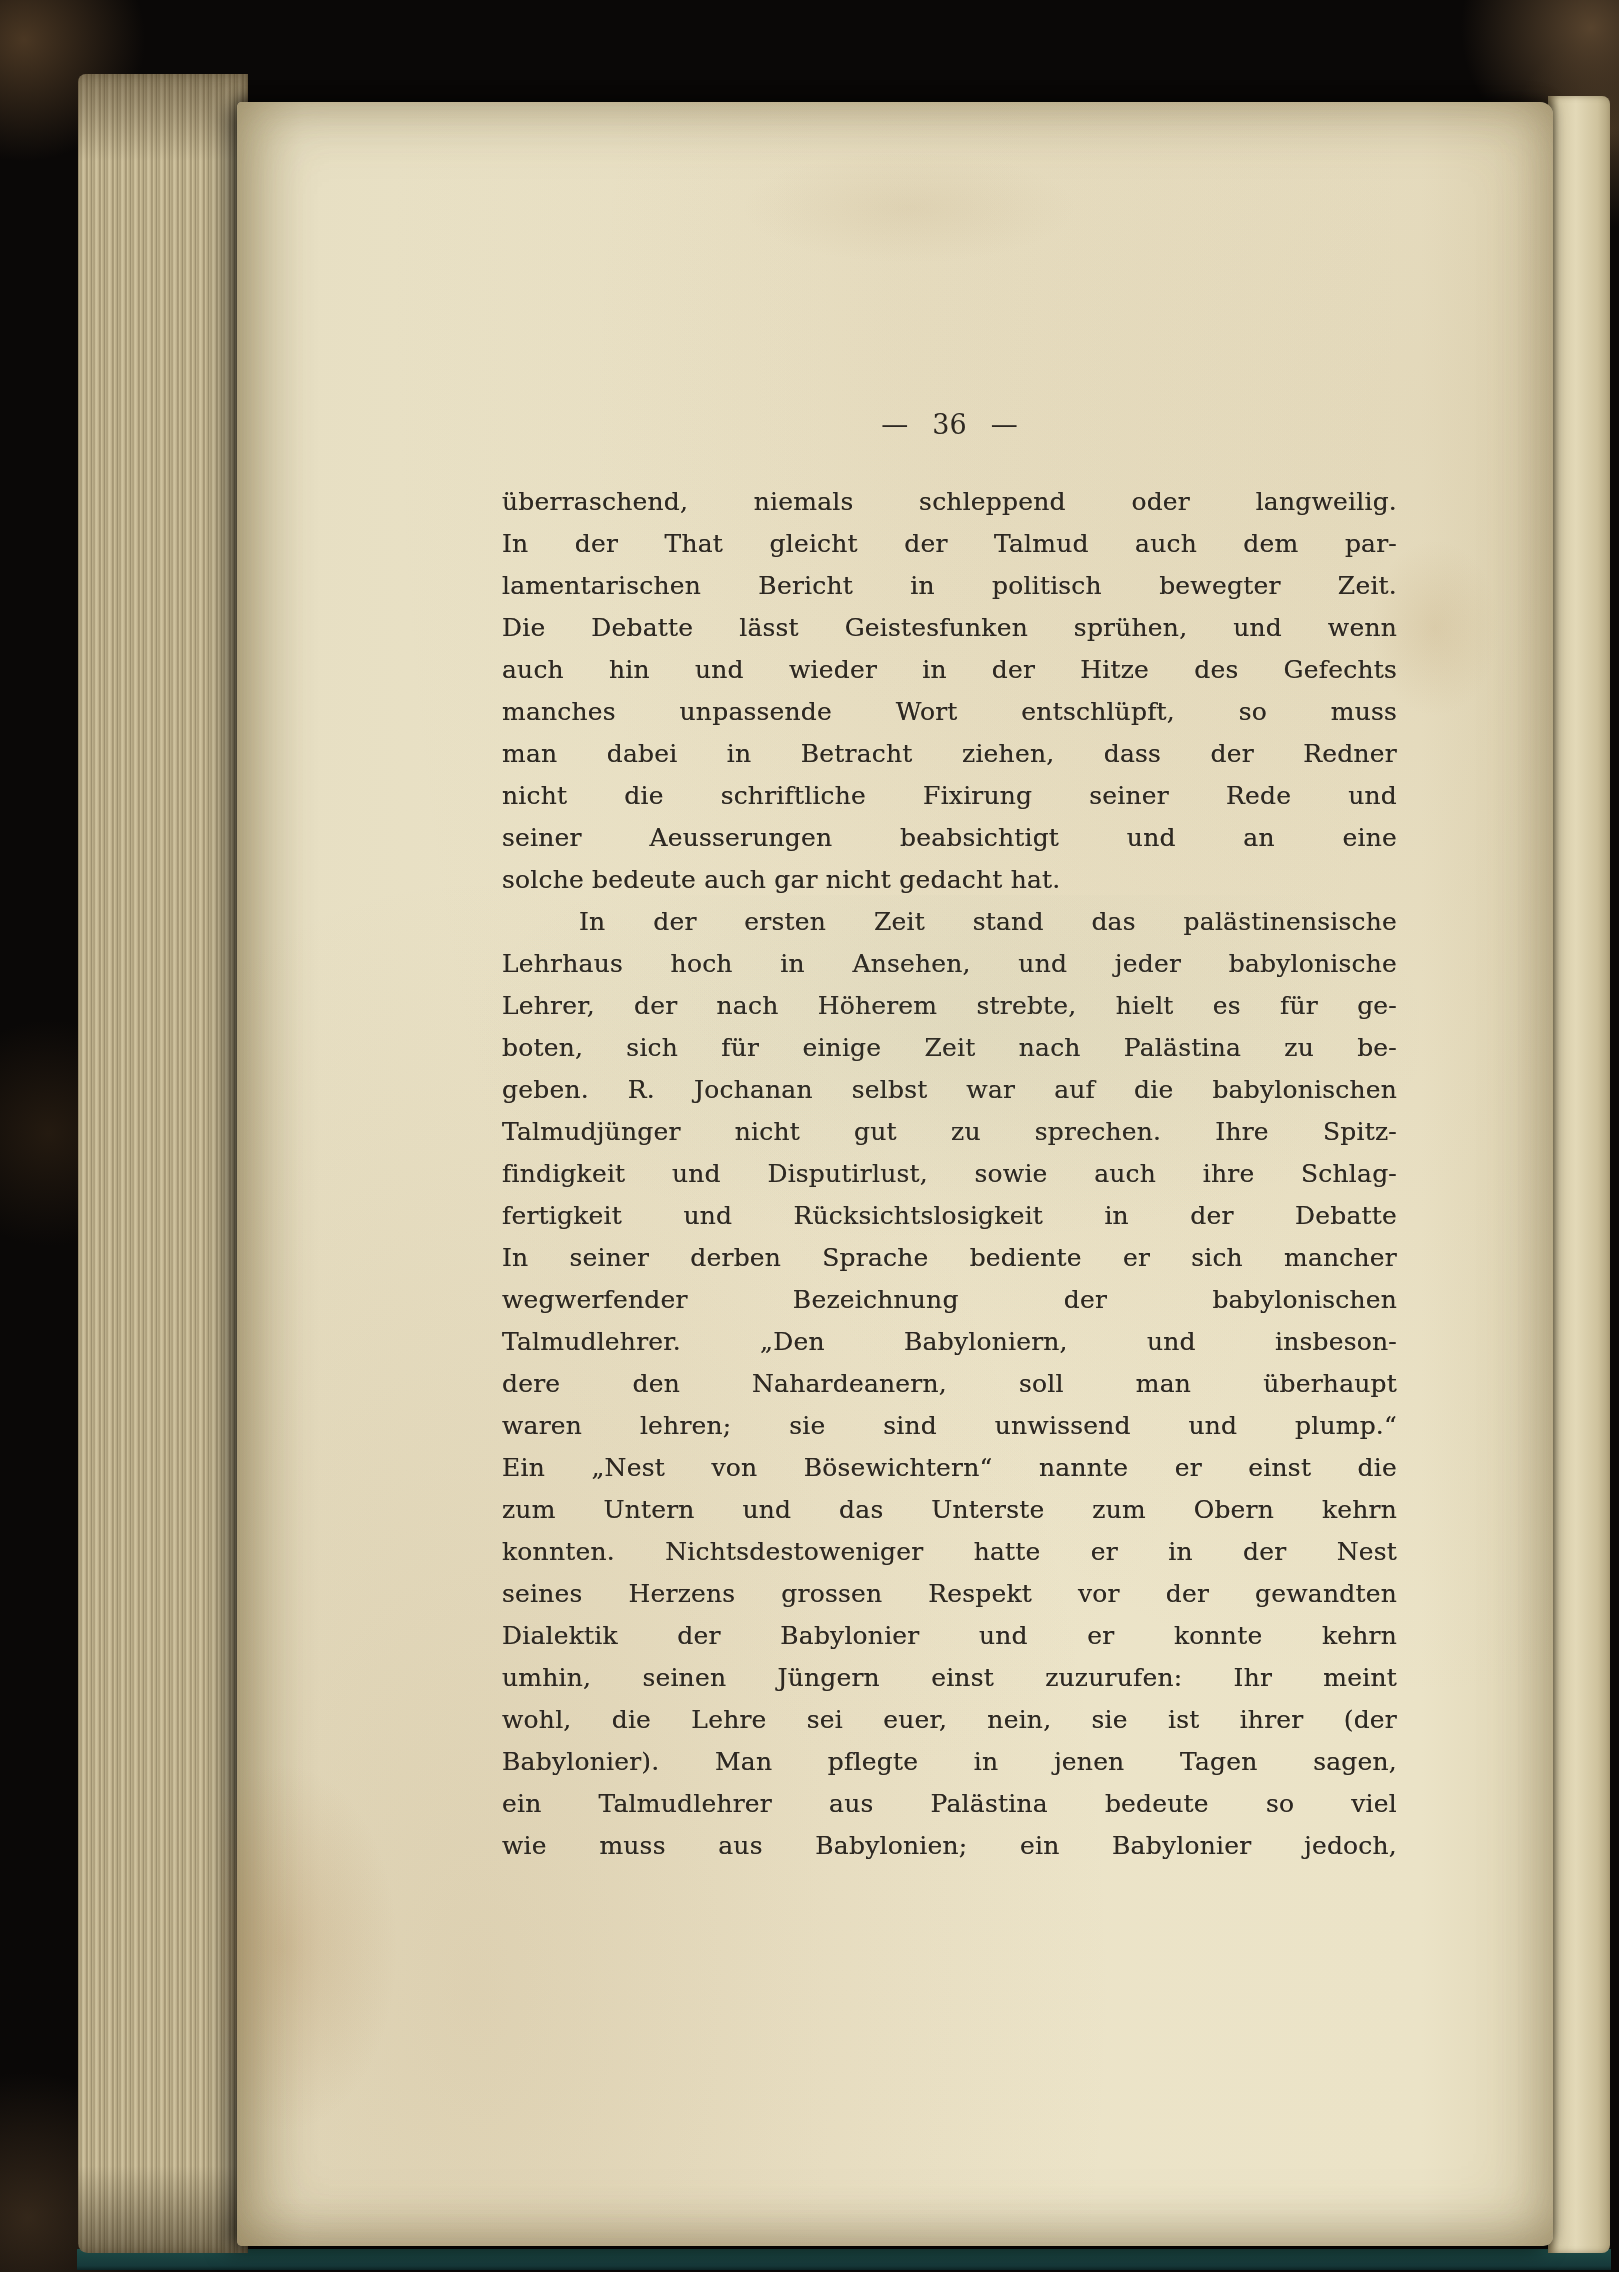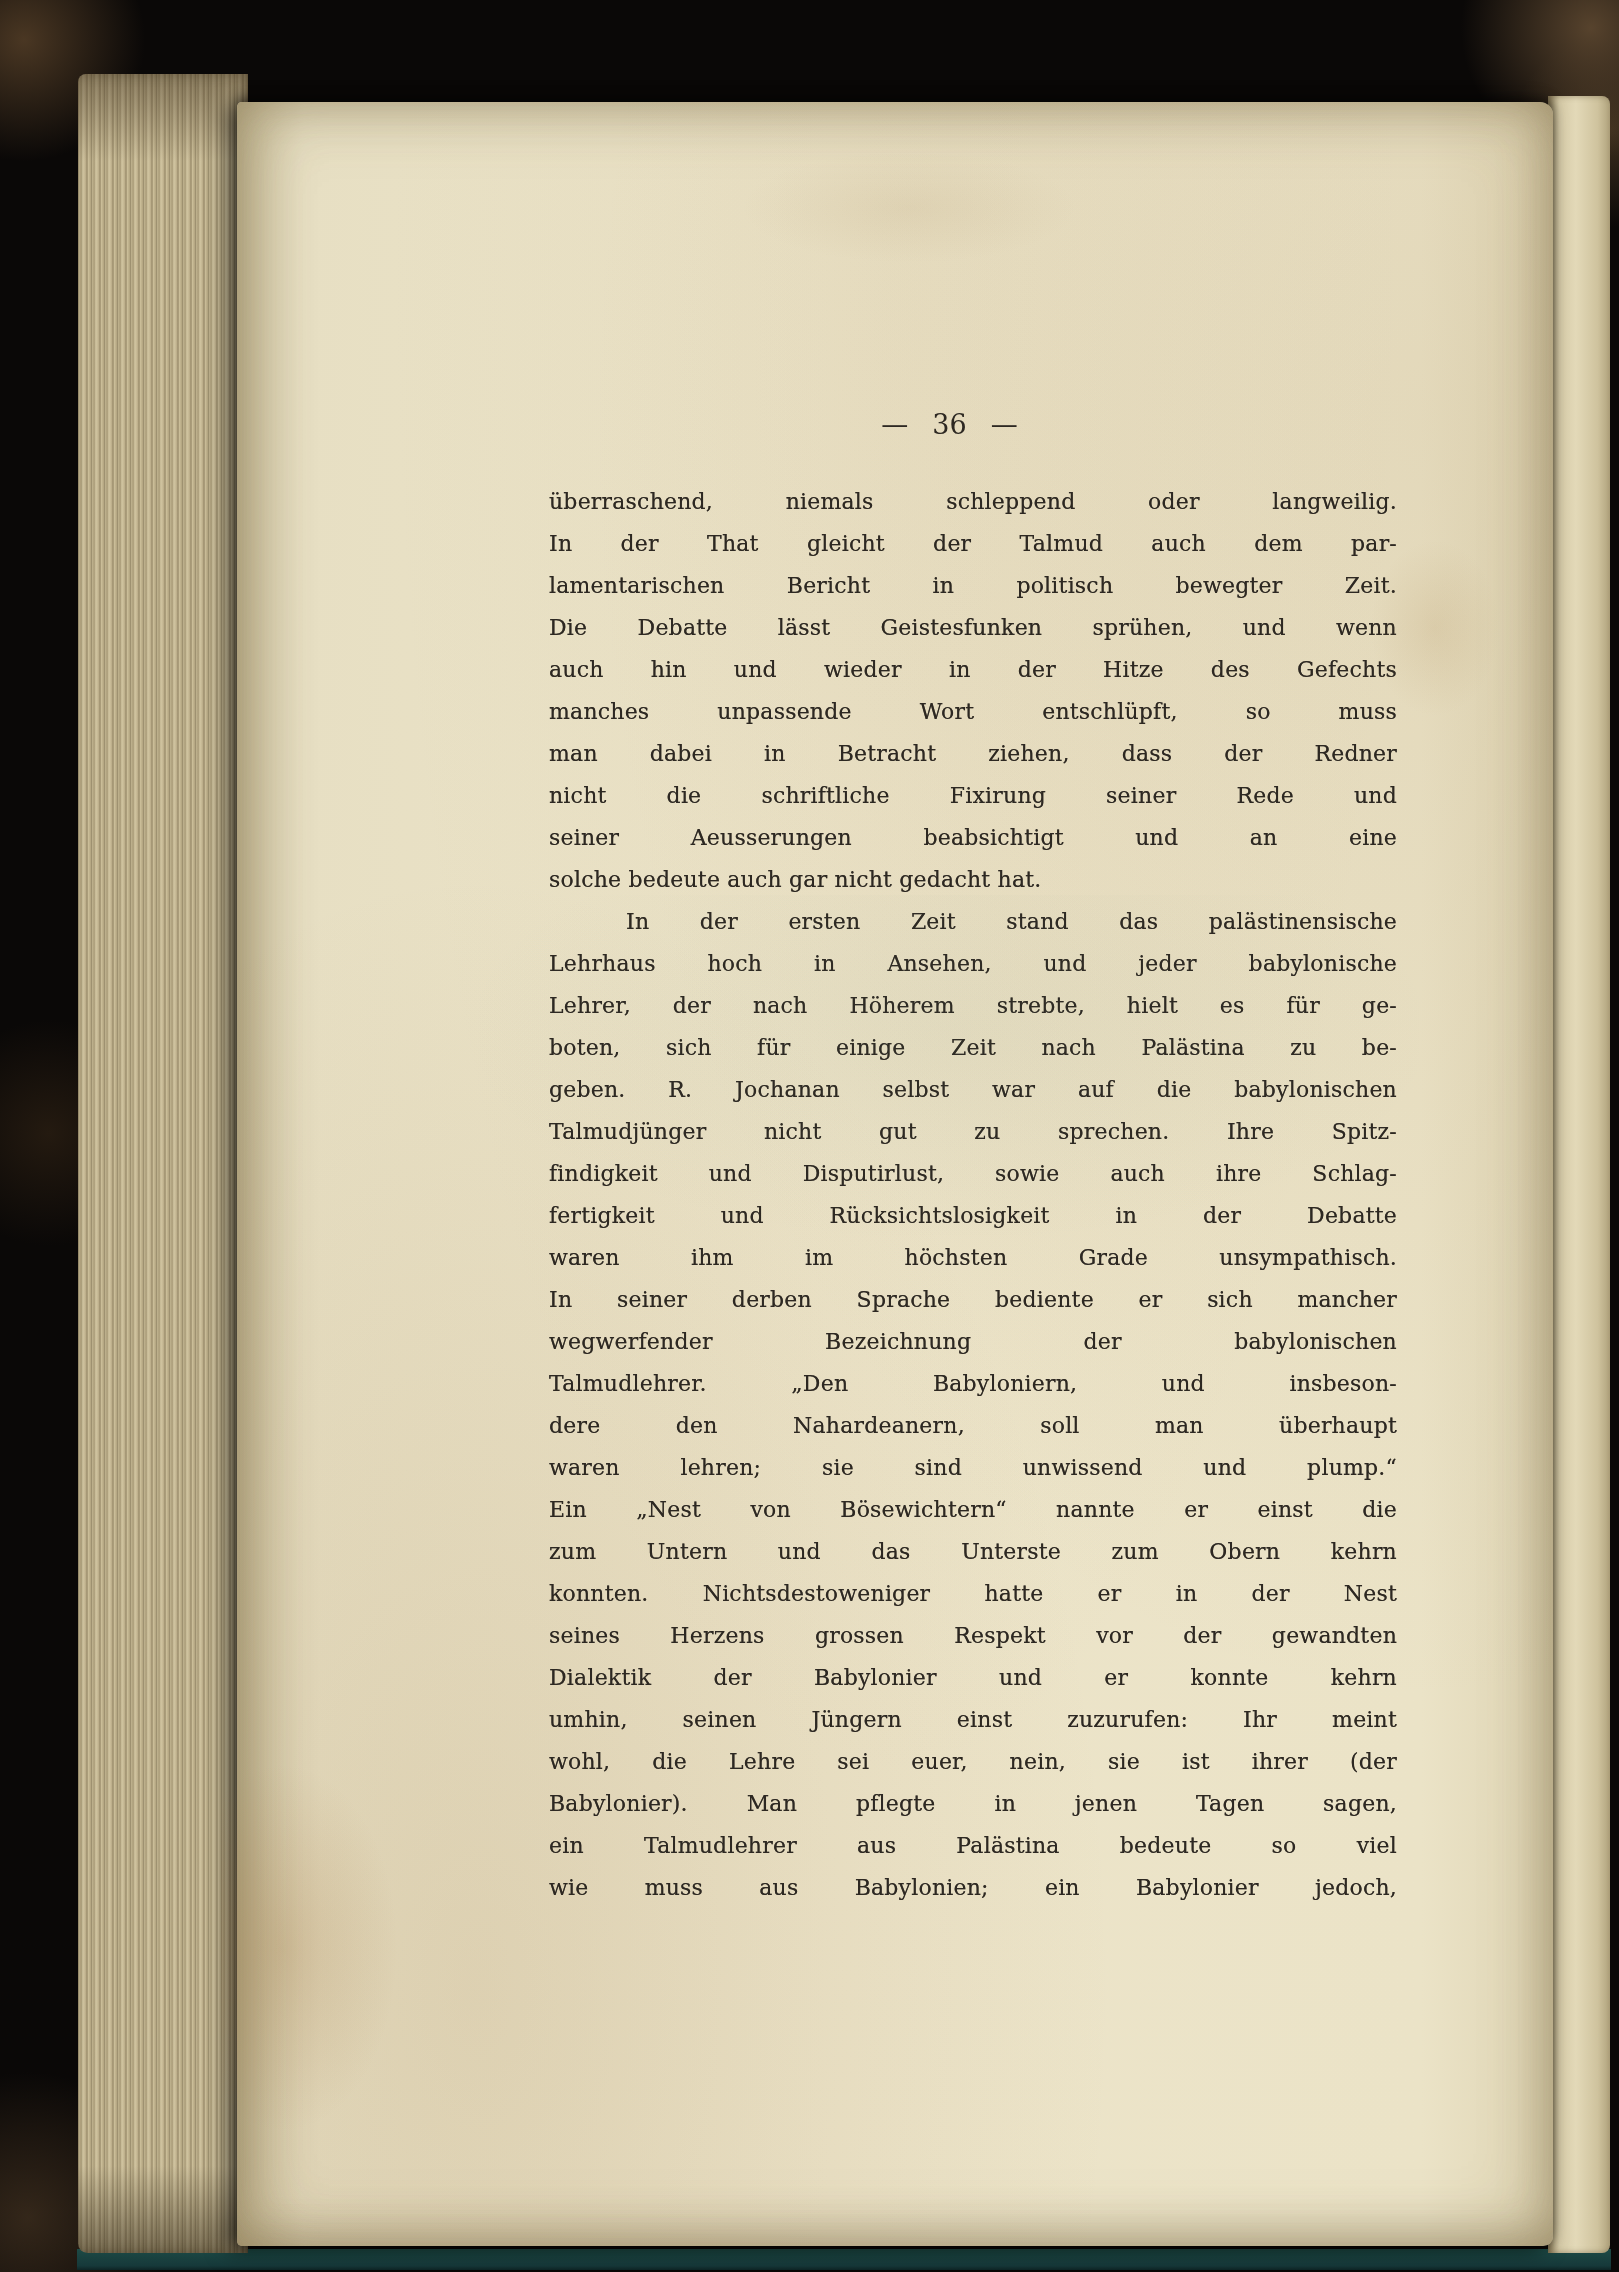--- a/index.html
+++ b/index.html
@@ -100,26 +100,25 @@
   .text-block {
     position: absolute;
     left: 265px;
     top: 379px;
     width: 895px;
     color: #2d2822;
   }
   .line {
     height: 42px;
     line-height: 42px;
-    font-size: 22px;
+    font-size: 25px;
     letter-spacing: 0.2px;
     text-align: justify;
     text-align-last: justify;
     text-shadow: 0 0 0.4px rgba(45,40,34,.65);
-    margin-left: 47px;
   }
   .line.indent { text-indent: 77px; }
   .line.no-justify { text-align-last: left; }
 
   
   .stain { position: absolute; pointer-events: none; }
   .stain-1 {
     left: -16px; top: 1660px; width: 178px; height: 372px;
     background: radial-gradient(ellipse at 35% 50%, rgba(150,105,50,.20), rgba(150,105,50,0) 70%);
   }
@@ -169,21 +168,20 @@
         <div class="line">seiner Aeusserungen beabsichtigt und an eine</div>
         <div class="line no-justify">solche bedeute auch gar nicht gedacht hat.</div>
         <div class="line indent">In der ersten Zeit stand das palästinensische</div>
         <div class="line">Lehrhaus hoch in Ansehen, und jeder babylonische</div>
         <div class="line">Lehrer, der nach Höherem strebte, hielt es für ge-</div>
         <div class="line">boten, sich für einige Zeit nach Palästina zu be-</div>
         <div class="line">geben. R. Jochanan selbst war auf die babylonischen</div>
         <div class="line">Talmudjünger nicht gut zu sprechen. Ihre Spitz-</div>
         <div class="line">findigkeit und Disputirlust, sowie auch ihre Schlag-</div>
         <div class="line">fertigkeit und Rücksichtslosigkeit in der Debatte</div>
-        <div class="line">waren ihm im höchsten Grade unsympathisch.</div>
         <div class="line">In seiner derben Sprache bediente er sich mancher</div>
         <div class="line">wegwerfender Bezeichnung der babylonischen</div>
         <div class="line">Talmudlehrer. „Den Babyloniern, und insbeson-</div>
         <div class="line">dere den Nahardeanern, soll man überhaupt</div>
         <div class="line">waren lehren; sie sind unwissend und plump.“</div>
         <div class="line">Ein „Nest von Bösewichtern“ nannte er einst die</div>
         <div class="line">zum Untern und das Unterste zum Obern kehrn</div>
         <div class="line">konnten. Nichtsdestoweniger hatte er in der Nest</div>
         <div class="line">seines Herzens grossen Respekt vor der gewandten</div>
         <div class="line">Dialektik der Babylonier und er konnte kehrn</div>

